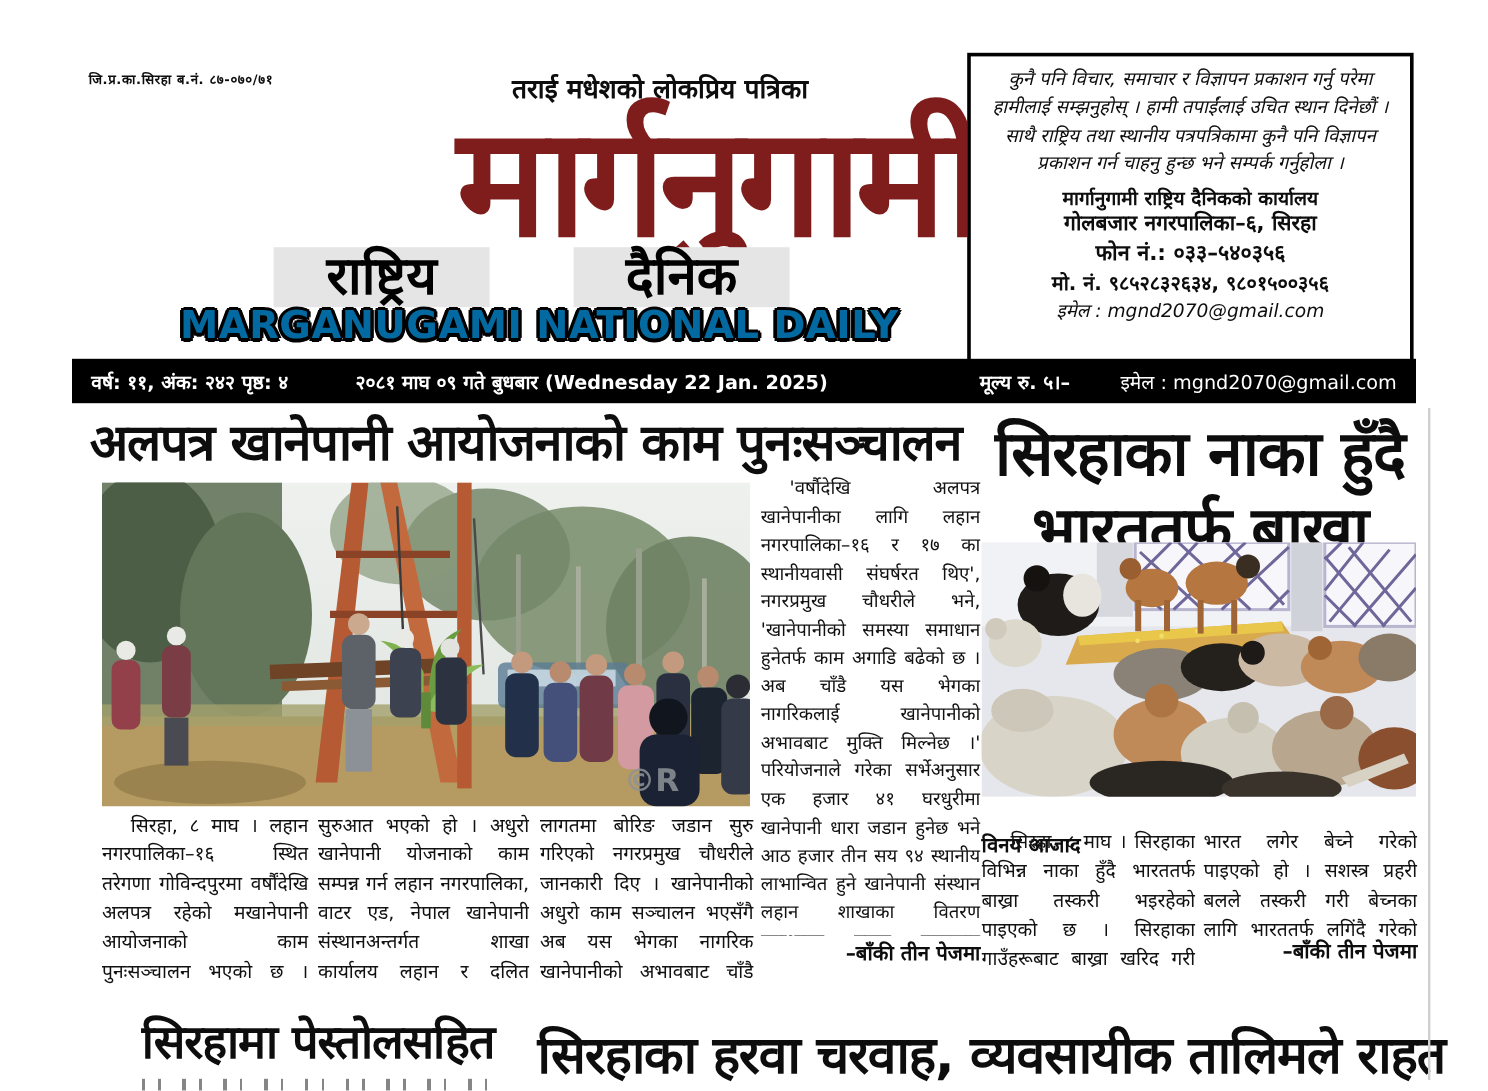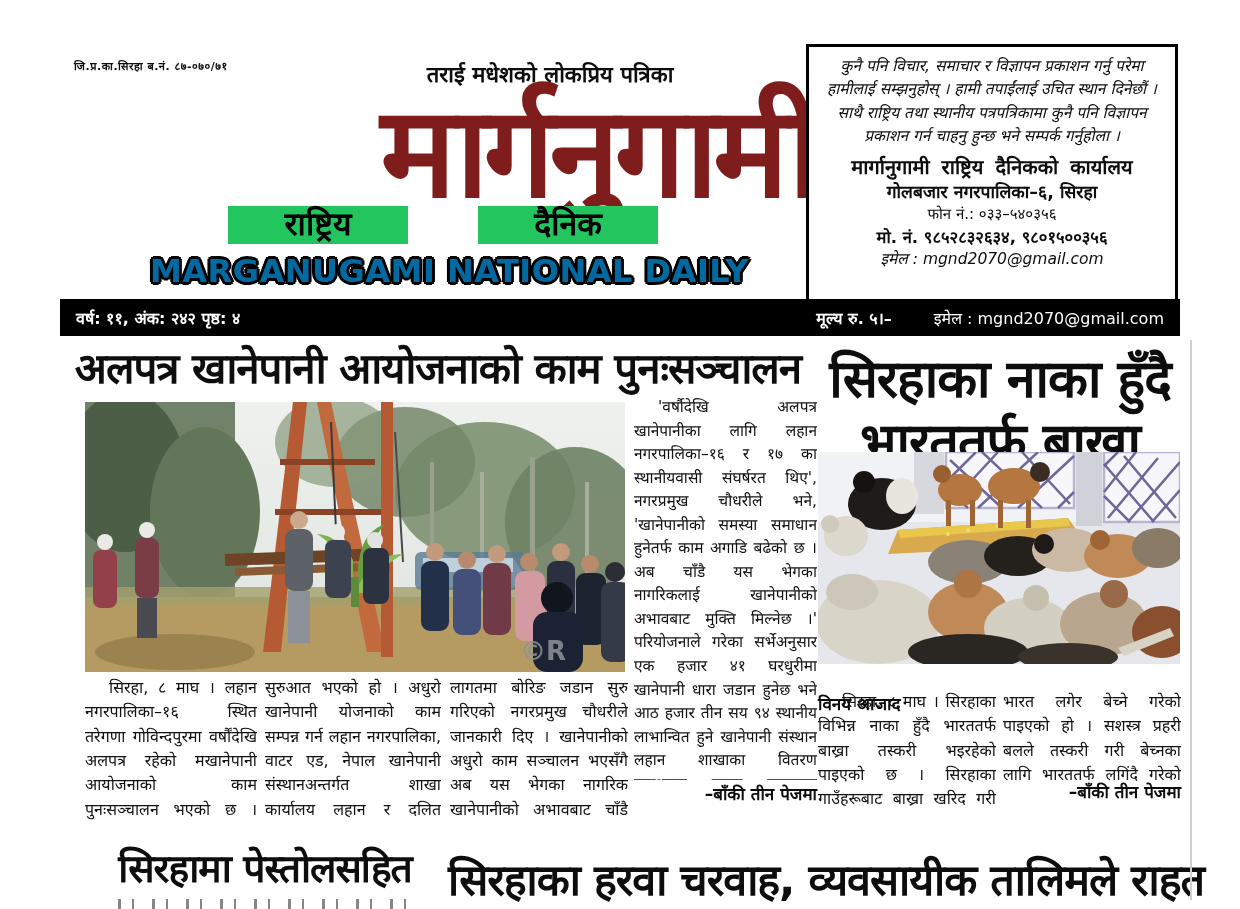--- a/index.html
+++ b/index.html
@@ -9,38 +9,38 @@
   }
   .abs{position:absolute;}
   
   .regno{left:74px;top:58px;font-size:11px;font-weight:bold;letter-spacing:.5px;}
   .tagline{left:380px;top:58px;width:340px;text-align:center;font-size:22px;font-weight:bold;}
   .masthead-title{
     left:56px;top:62px;width:760px;height:232px;overflow:hidden;
     font-size:126px;font-weight:bold;line-height:1.45;letter-spacing:-5px;
     text-align:right;white-space:nowrap;color:#7f1d1d;
   }
-  .subbox{background:#22c55e;font-weight:bold;font-size:32px;line-height:1.05;
+  .subbox{background:#e5e5e5;font-weight:bold;font-size:44px;line-height:1.05;
     text-align:center;padding:2px 10px;color:#000;}
   .sub-left{left:228px;top:206px;width:160px;}
   .sub-right{left:478px;top:206px;width:160px;}
   .title-en{
     left:150px;top:252px;width:570px;text-align:center;
     font-size:32px;font-weight:bold;letter-spacing:0.5px;color:#0369a1;white-space:nowrap;
     text-shadow:-2px -2px 0 #000,2px -2px 0 #000,-2px 2px 0 #000,2px 2px 0 #000,0 3px 0 #000,3px 0 0 #000,-3px 0 0 #000,0 -3px 0 #000;
   }
   
   .contact-box{
     left:806px;top:44px;width:372px;height:284px;border:3px solid #000;
     box-sizing:border-box;padding:8px 10px 6px;text-align:center;background:#fff;
   }
   .contact-notice{font-style:italic;font-size:15.5px;line-height:1.5;margin:0 0 8px;}
-  .contact-office{font-weight:bold;font-size:20px;line-height:1.25;font-family:Liberation Mono, monospace;}
+  .contact-office{font-weight:bold;font-size:16px;line-height:1.25;}
   .contact-address{font-weight:bold;font-size:17.5px;line-height:1.3;}
-  .contact-phone{font-weight:normal;font-size:15px;line-height:1.45;}
+  .contact-phone{font-weight:bold;font-size:18px;line-height:1.45;}
   .contact-mobile{font-weight:bold;font-size:16.5px;line-height:1.45;}
   .contact-email{font-size:15.5px;font-style:italic;line-height:1.35;}
   
   .datebar{
     left:60px;top:299px;width:1120px;height:37px;background:#000;color:#fff;
     display:flex;align-items:center;padding:0 16px;box-sizing:border-box;
     font-size:16px;font-weight:bold;white-space:nowrap;
   }
   .datebar .d-date{margin-left:56px;}
   .datebar .d-price{margin-left:auto;}
@@ -87,20 +87,21 @@
     <p class="contact-notice">कुनै पनि विचार, समाचार र विज्ञापन प्रकाशन गर्नु परेमा हामीलाई सम्झनुहोस् । हामी तपाईंलाई उचित स्थान दिनेछौं । साथै राष्ट्रिय तथा स्थानीय पत्रपत्रिकामा कुनै पनि विज्ञापन प्रकाशन गर्न चाहनु हुन्छ भने सम्पर्क गर्नुहोला ।</p>
     <div class="contact-office">मार्गानुगामी राष्ट्रिय दैनिकको कार्यालय</div>
     <div class="contact-address">गोलबजार नगरपालिका–६, सिरहा</div>
     <div class="contact-phone">फोन नं.: ०३३–५४०३५६</div>
     <div class="contact-mobile">मो. नं. ९८५२८३२६३४, ९८०१५००३५६</div>
     <div class="contact-email">इमेल : mgnd2070@gmail.com</div>
   </aside>
 
   <div class="abs datebar">
     <span class="d-issue">वर्ष: ११, अंक: २४२ पृष्ठ: ४</span>
+    <span class="d-date">२०८१ माघ ०९ गते बुधबार (Wednesday 22 Jan. 2025)</span>
     <span class="d-price">मूल्य रु. ५।–</span>
     <span class="d-email">इमेल : mgnd2070@gmail.com</span>
   </div>
 
   <h1 class="abs lead-headline" style="margin:0;">अलपत्र खानेपानी आयोजनाको काम पुनःसञ्चालन</h1>
 
   <svg class="photo" style="left:85px;top:402px;" width="540" height="270" viewBox="0 0 540 270">
     <defs>
       <linearGradient id="sky" x1="0" y1="0" x2="0" y2="1">
         <stop offset="0" stop-color="#eef1ee"></stop>

